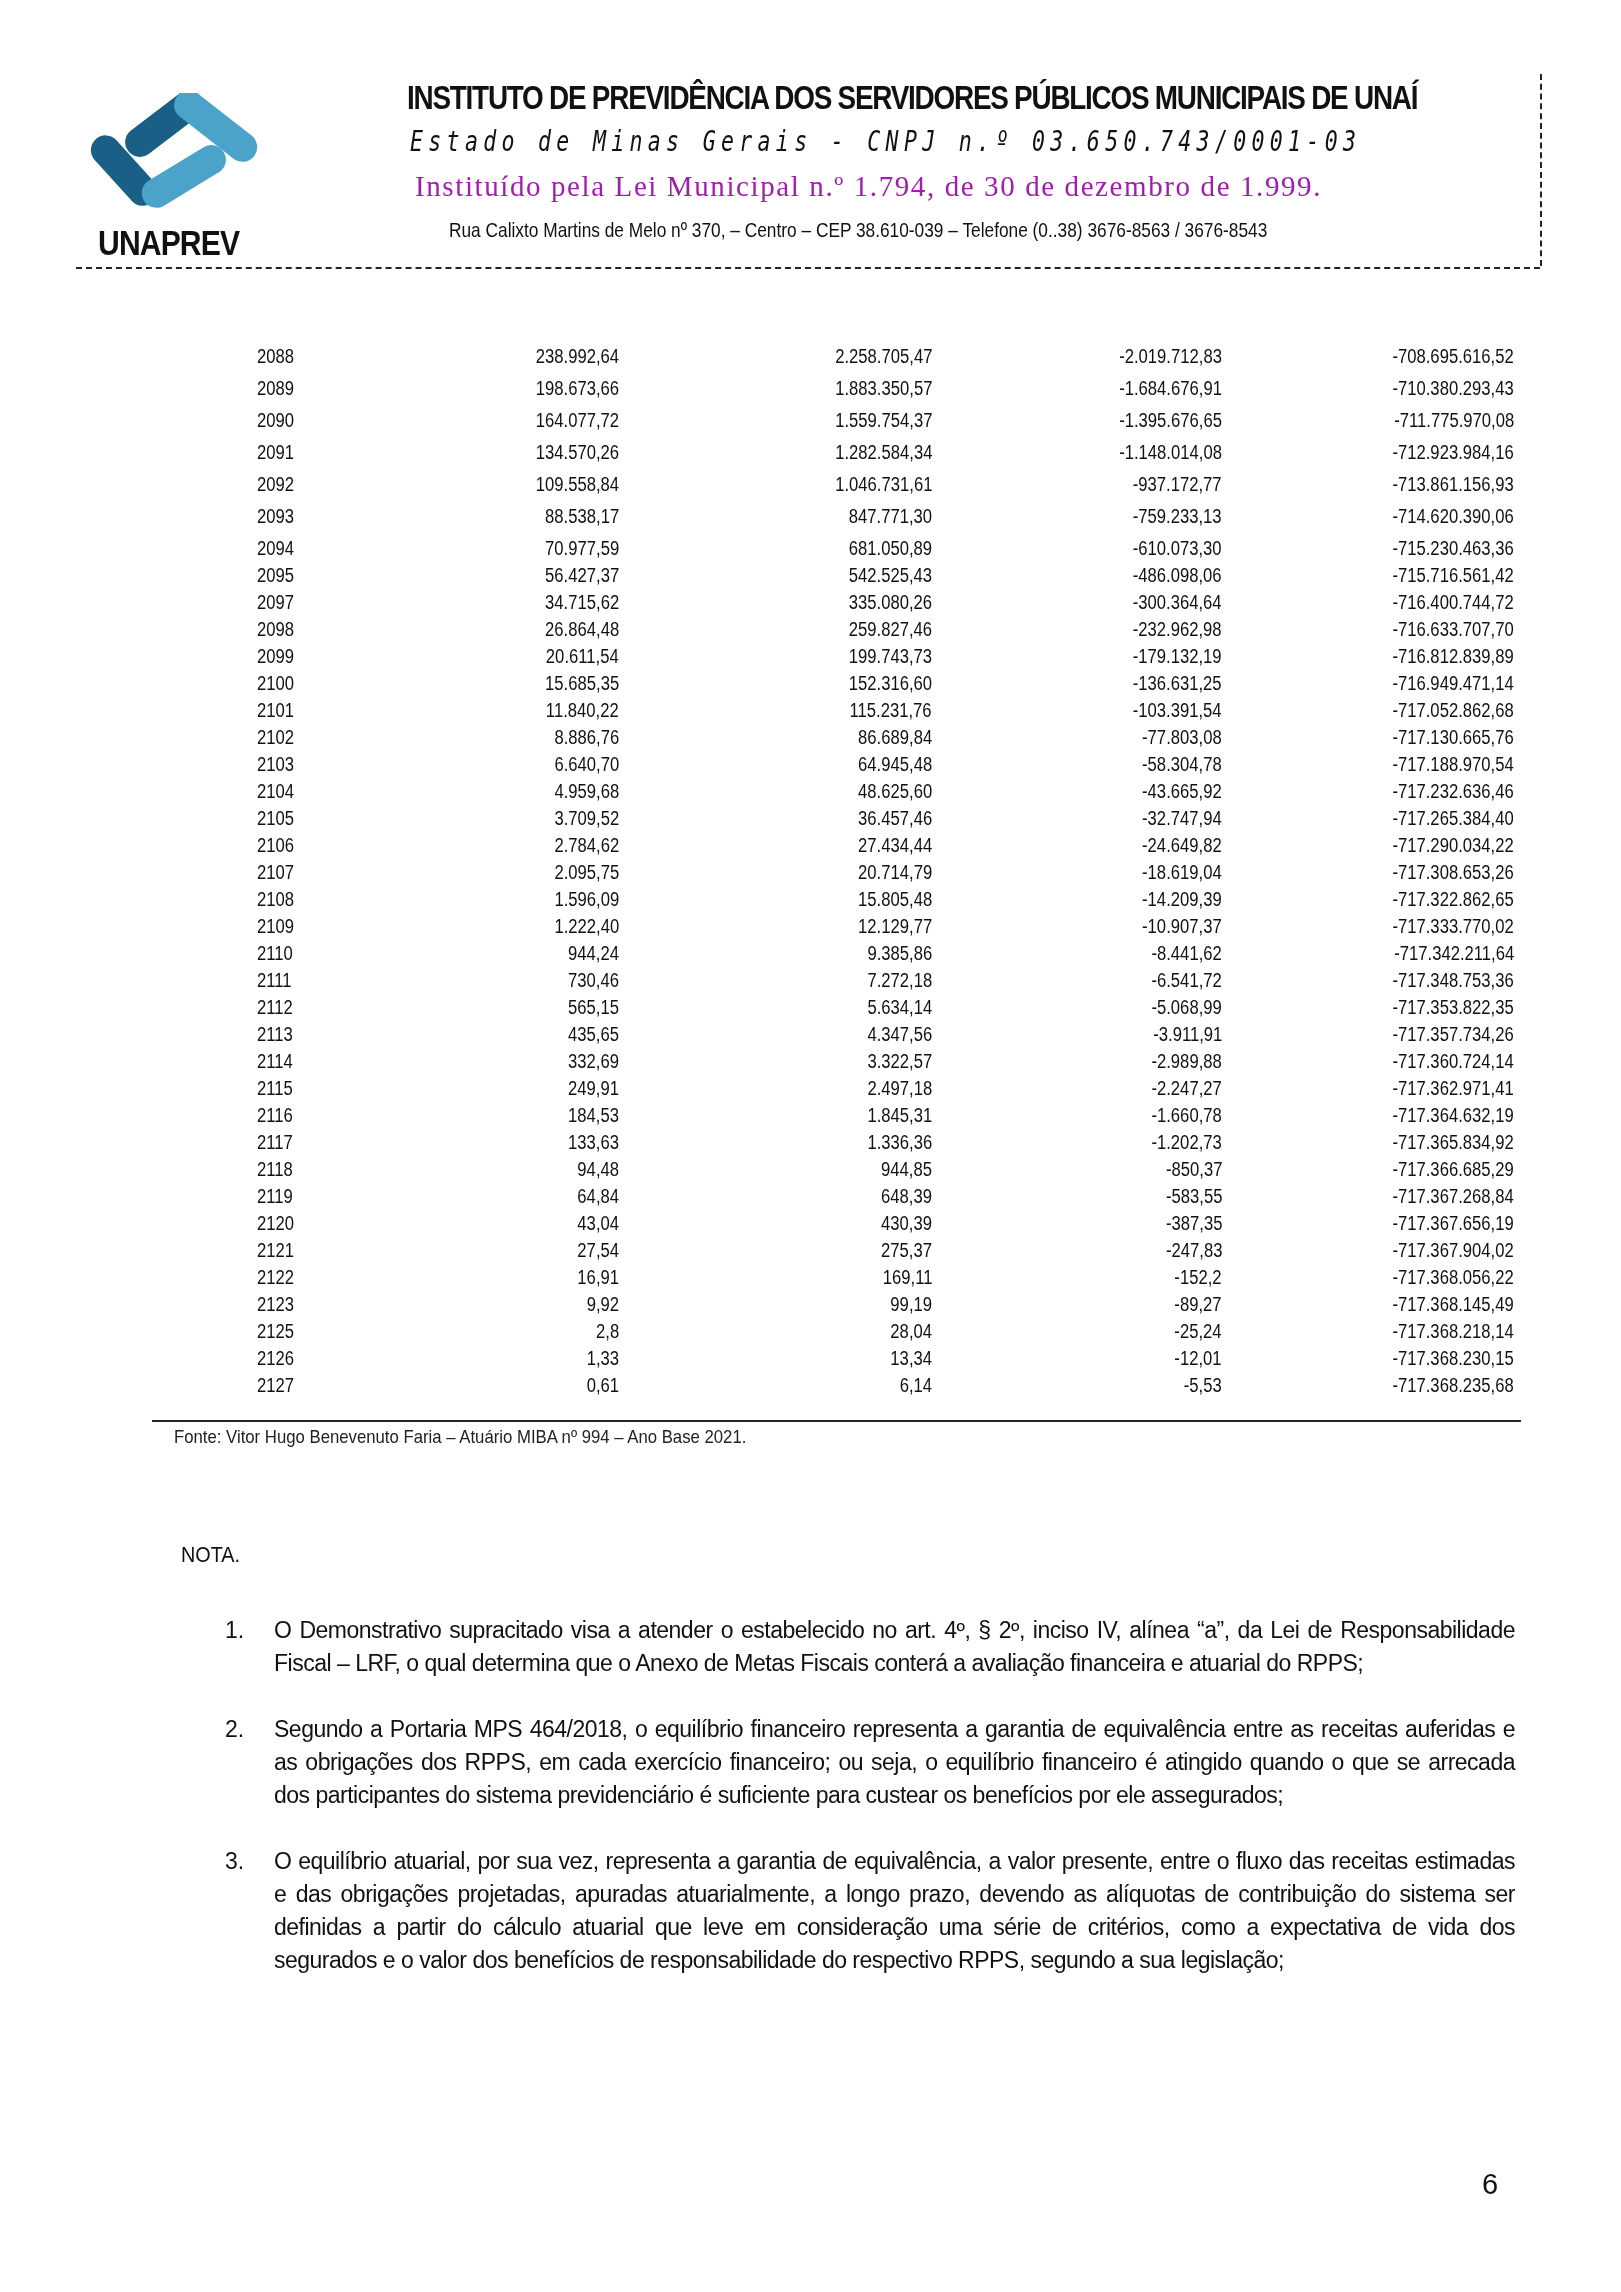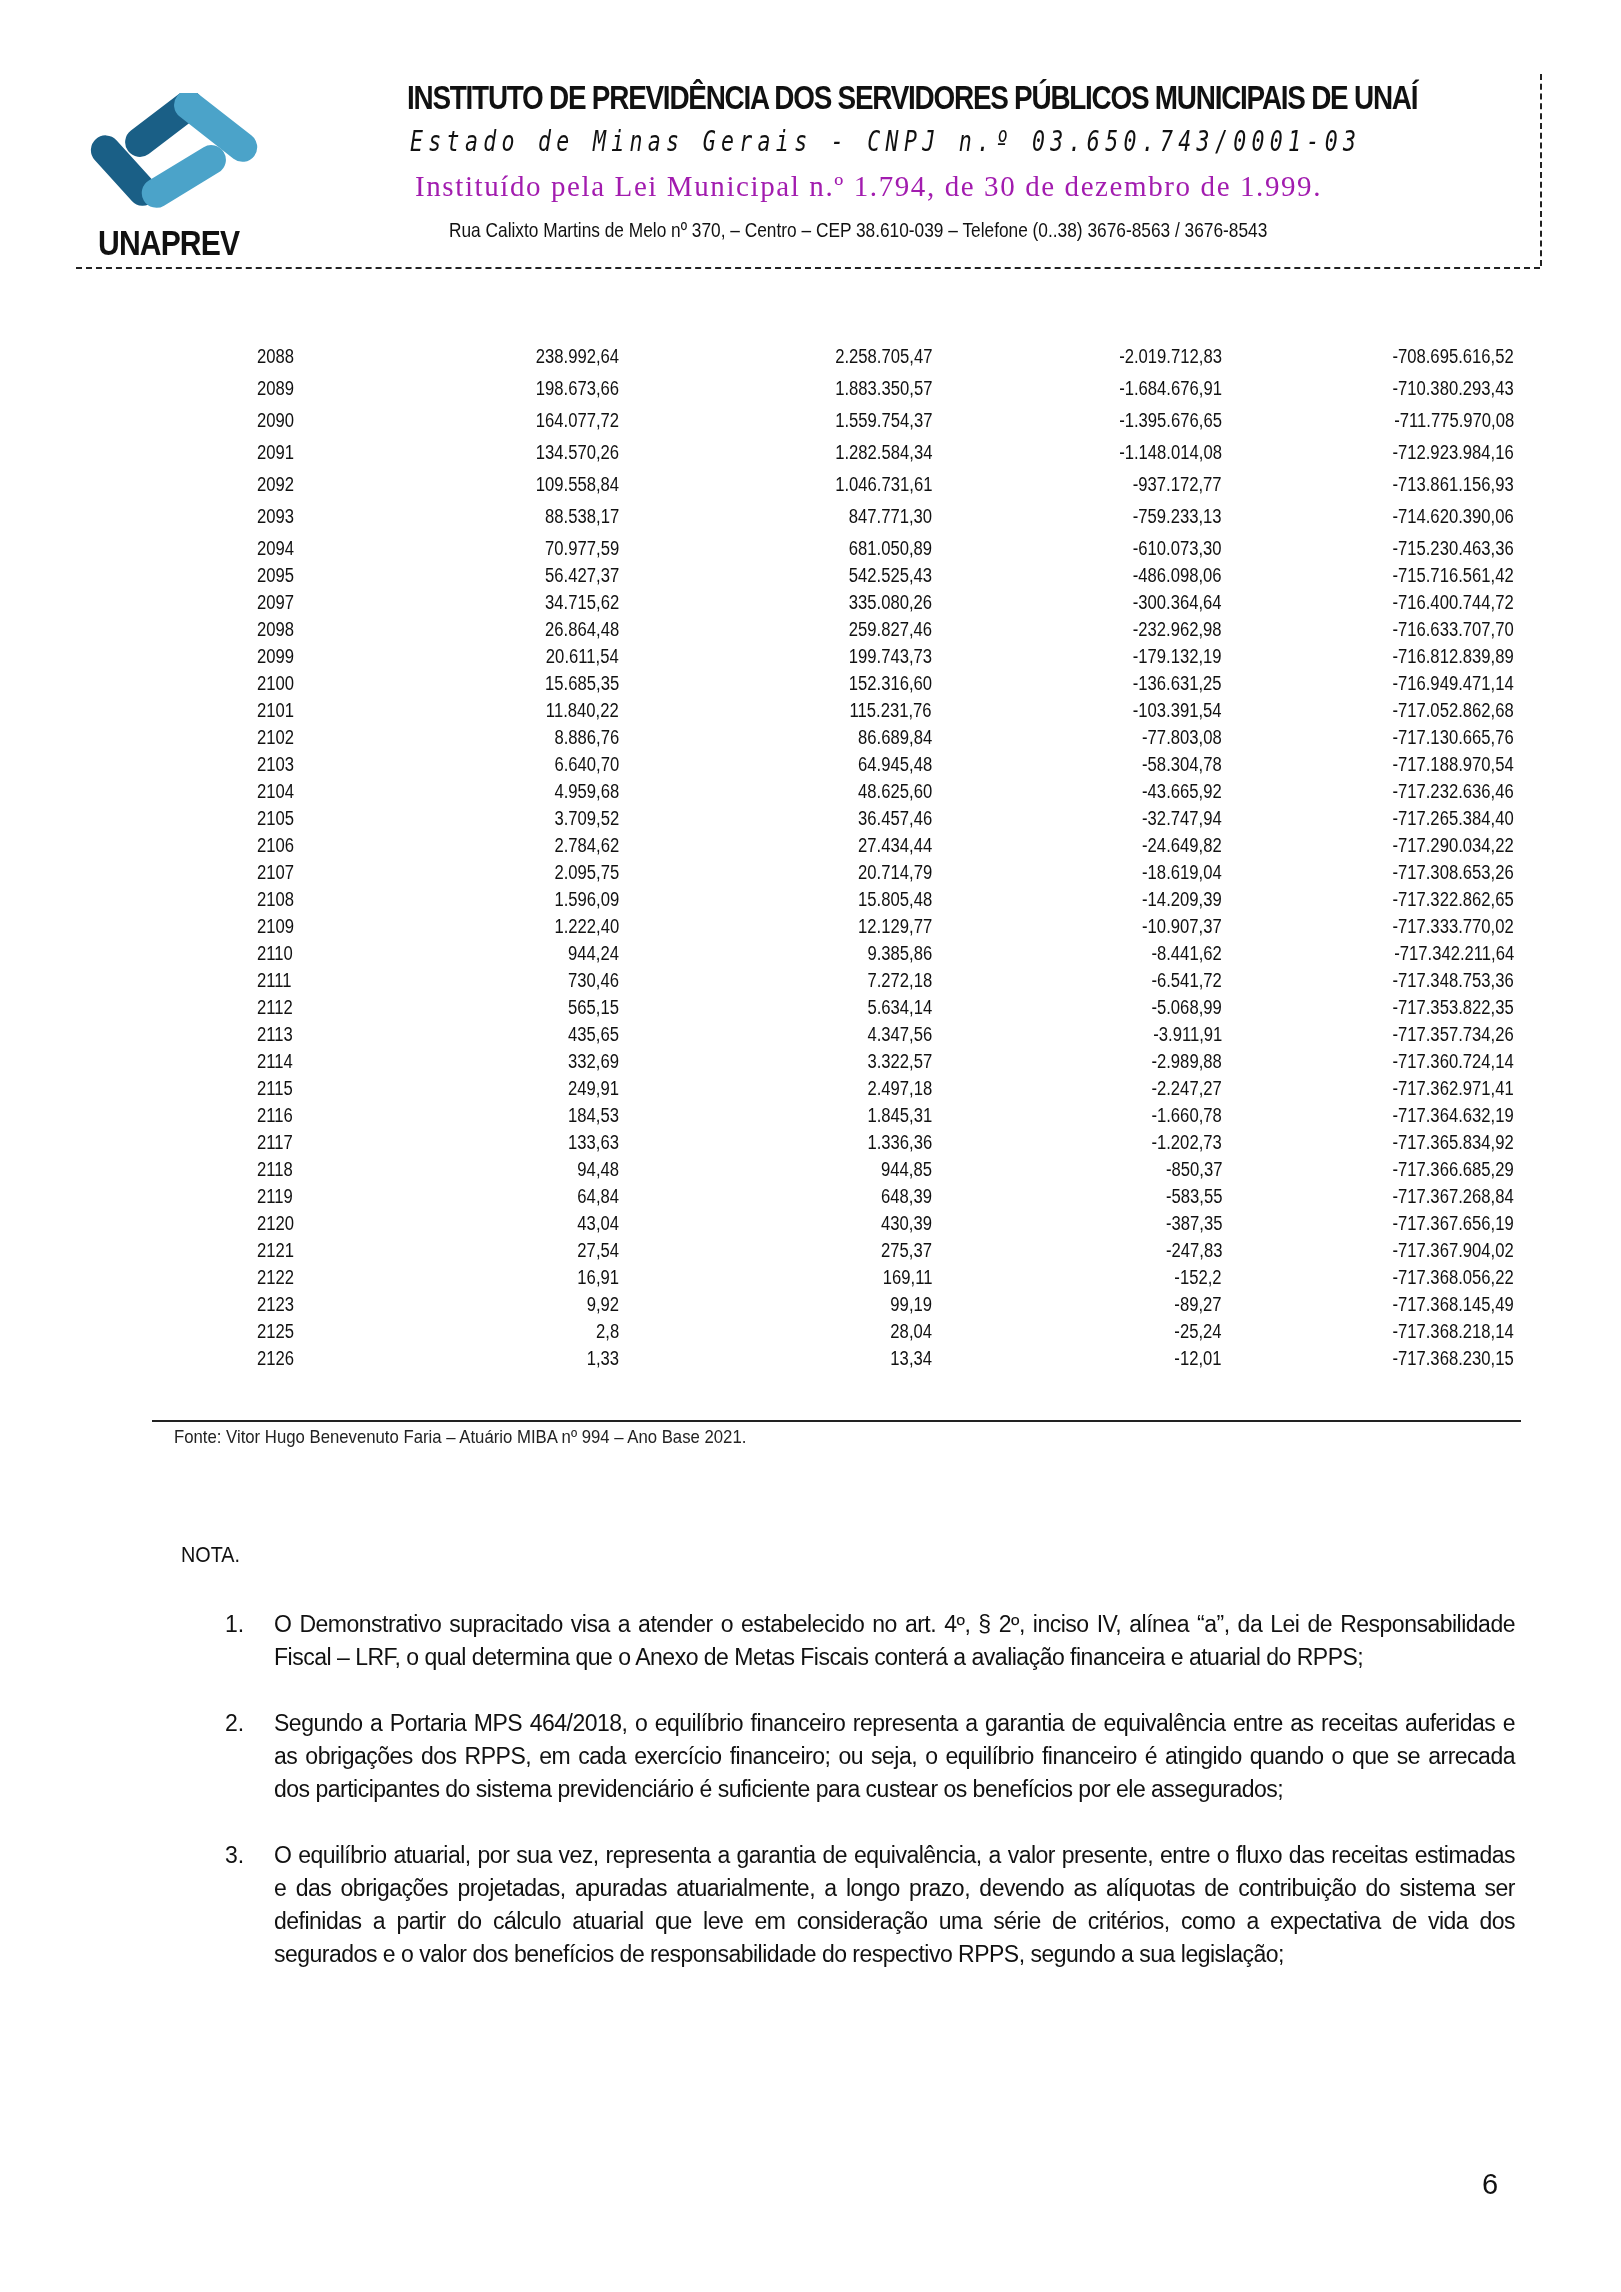--- a/index.html
+++ b/index.html
@@ -27,21 +27,21 @@
   .c3 { right: 297px; transform-origin: right top; text-align: right; }
   .c4 { right: 4.9px;   transform-origin: right top; text-align: right; }
   .tbl-rule { left: 152px; top: 1420px; width: 1369px; height: 0; border-top: 2px solid #222; }
   .source { left: 174px; top: 1426px; font-family: "Liberation Sans", sans-serif; font-size: 18.6px; white-space: nowrap; transform: scaleX(0.9); transform-origin: left top; color: #222; }
 
   
   .nota { left: 181px; top: 1542px; font-family: "Liberation Sans", sans-serif; font-size: 22.5px; transform: scaleX(0.88); transform-origin: left top; color: #111; }
   .notes { left: 221px; top: 1608px; width: 1294px; font-family: "Liberation Sans", sans-serif; font-size: 23px; line-height: 33px; color: #111; }
   .note { position: relative; padding-left: 53px; margin-bottom: 33px; text-align: justify; }
   .note-num { position: absolute; left: 3.9px; top: 0; }
-  .note-text { display: block; letter-spacing: -0.5px; word-spacing: 0px; }
+  .note-text { display: block; letter-spacing: -0.5px; word-spacing: 0px; margin-top: 6px; }
 
   .page-num { left: 1482px; top: 2168px; font-family: "Liberation Sans", sans-serif; font-size: 29px; color: #111; }
 </style>
 </head>
 <body>
 
 <div class="abs logo">
   <svg width="181" height="118" viewBox="0 0 185 120">
 
     <path d="M20 58 L58 100" stroke="#1a5f86" stroke-width="30" stroke-linecap="round" fill="none"></path>
@@ -312,20 +312,27 @@
       <span class="cell c2">28,04</span>
       <span class="cell c3">-25,24</span>
       <span class="cell c4">-717.368.218,14</span>
     </div>
     <div class="row">
       <span class="cell c0">2126</span>
       <span class="cell c1">1,33</span>
       <span class="cell c2">13,34</span>
       <span class="cell c3">-12,01</span>
       <span class="cell c4">-717.368.230,15</span>
+    </div>
+    <div class="row">
+      <span class="cell c0">2127</span>
+      <span class="cell c1">0,61</span>
+      <span class="cell c2">6,14</span>
+      <span class="cell c3">-5,53</span>
+      <span class="cell c4">-717.368.235,68</span>
     </div>
   </div>
 <div class="abs tbl-rule"></div>
 <div class="abs source">Fonte:  Vitor Hugo Benevenuto Faria – Atuário MIBA nº 994 – Ano Base 2021.</div>
 
 <div class="abs nota">NOTA.</div>
 <div class="abs notes">
   <div class="note">
     <span class="note-num">1.</span>
     <span class="note-text">O Demonstrativo supracitado visa a atender o estabelecido no art. 4º, § 2º, inciso IV, alínea “a”, da Lei de Responsabilidade Fiscal – LRF, o qual determina que o Anexo de Metas Fiscais conterá a avaliação financeira e atuarial do RPPS;</span>

